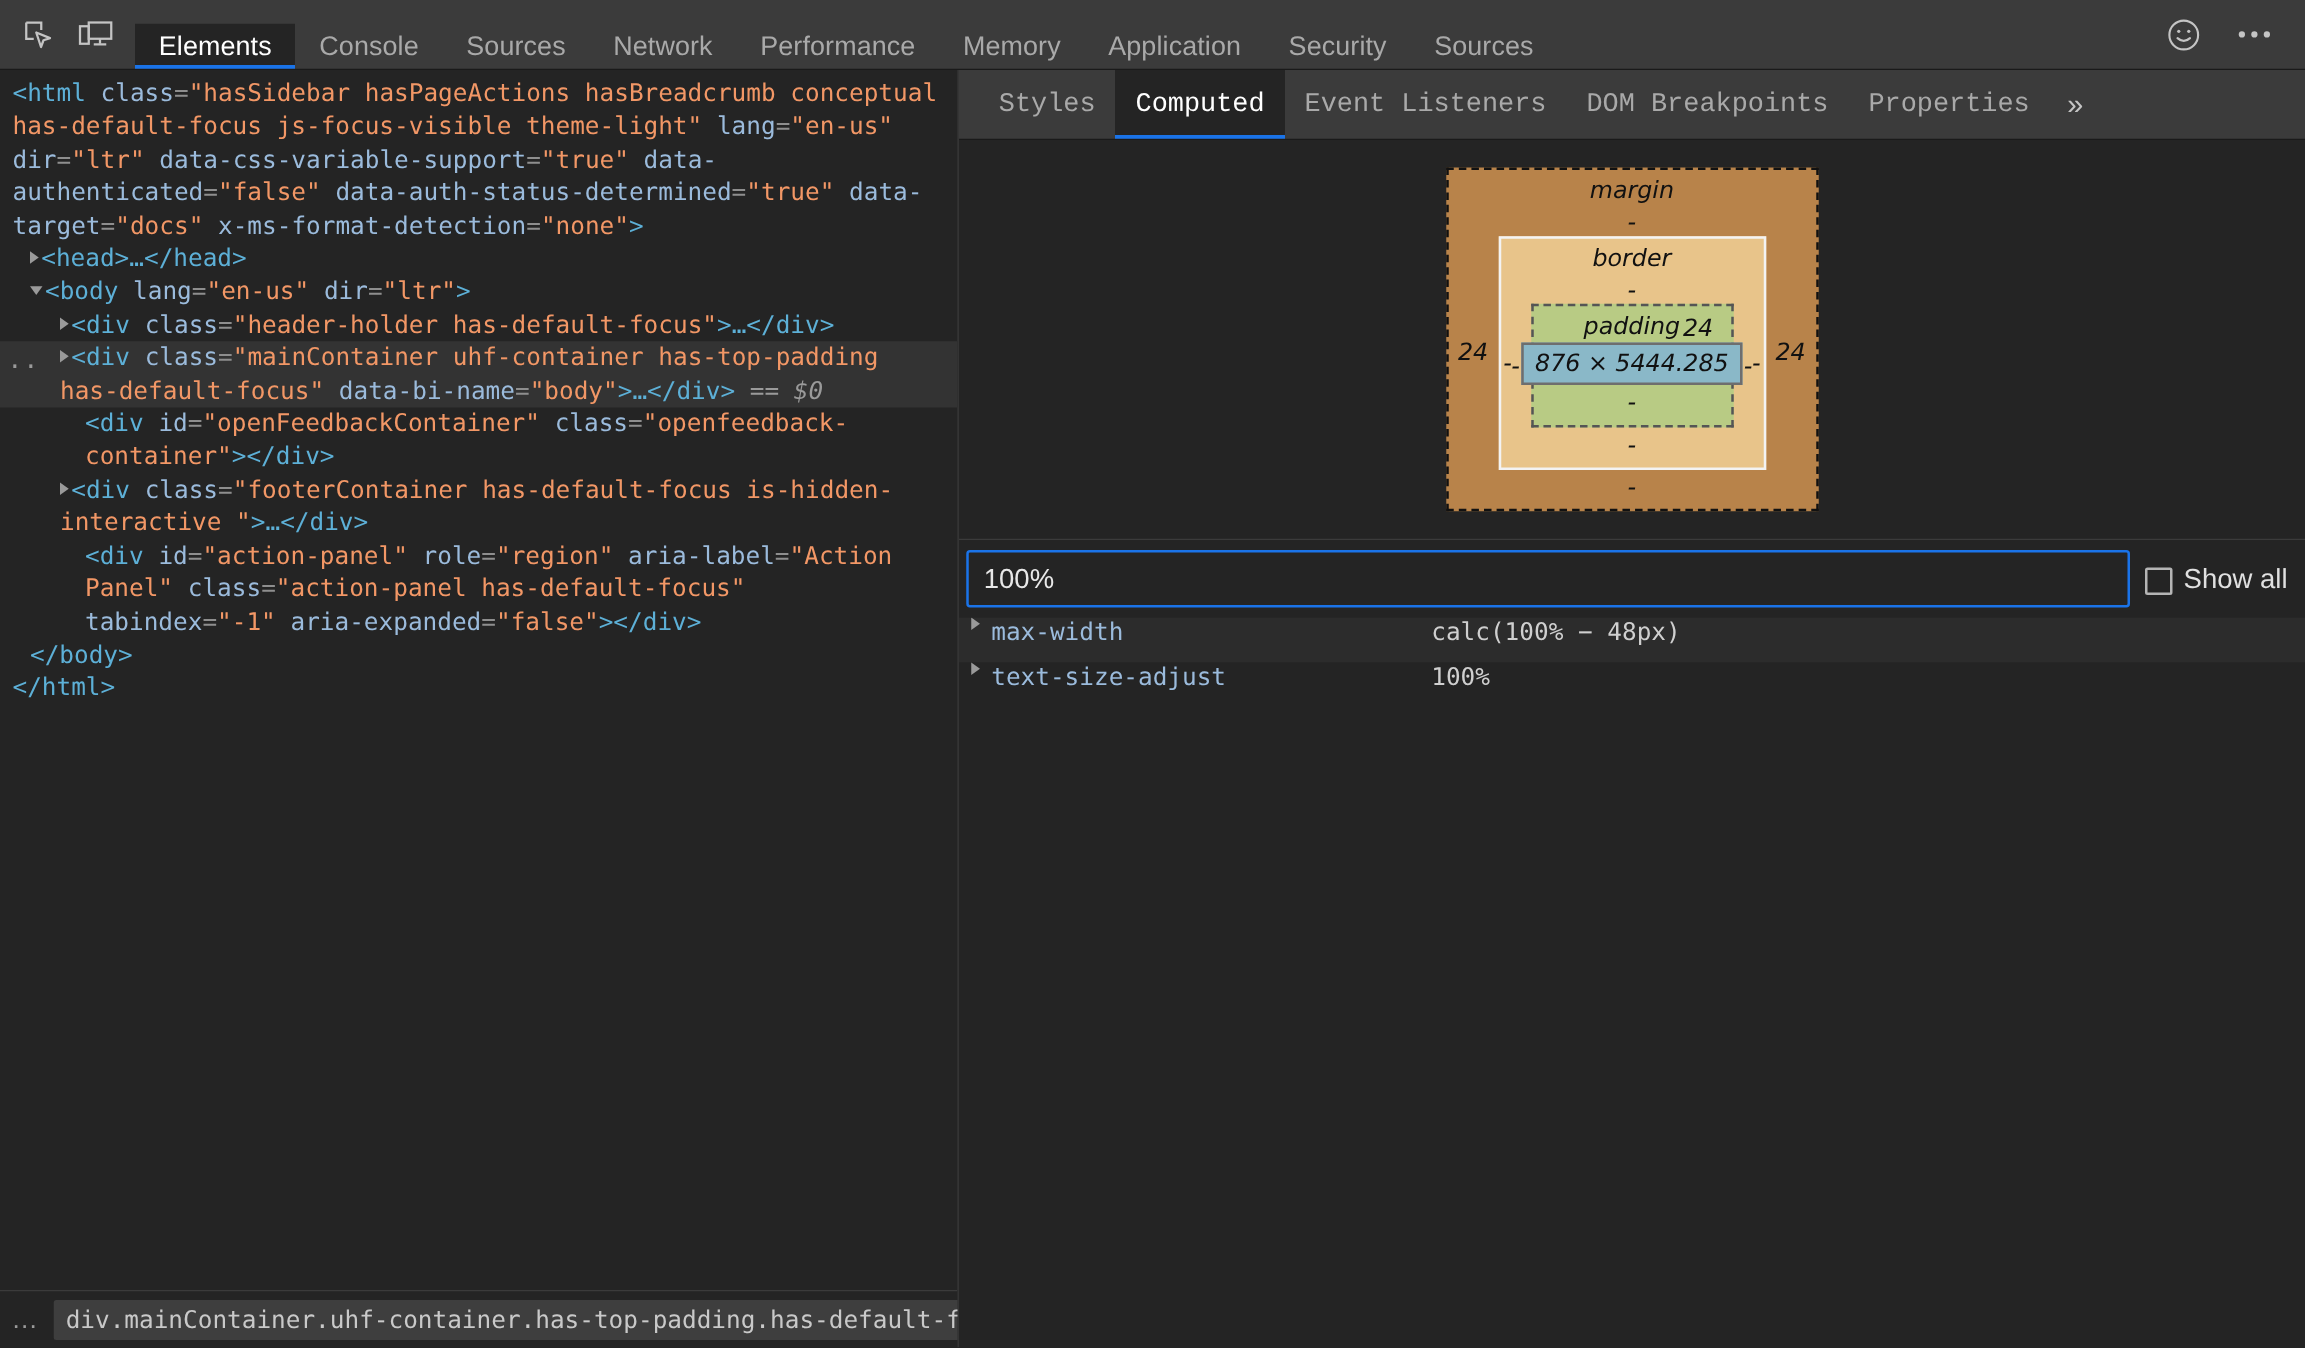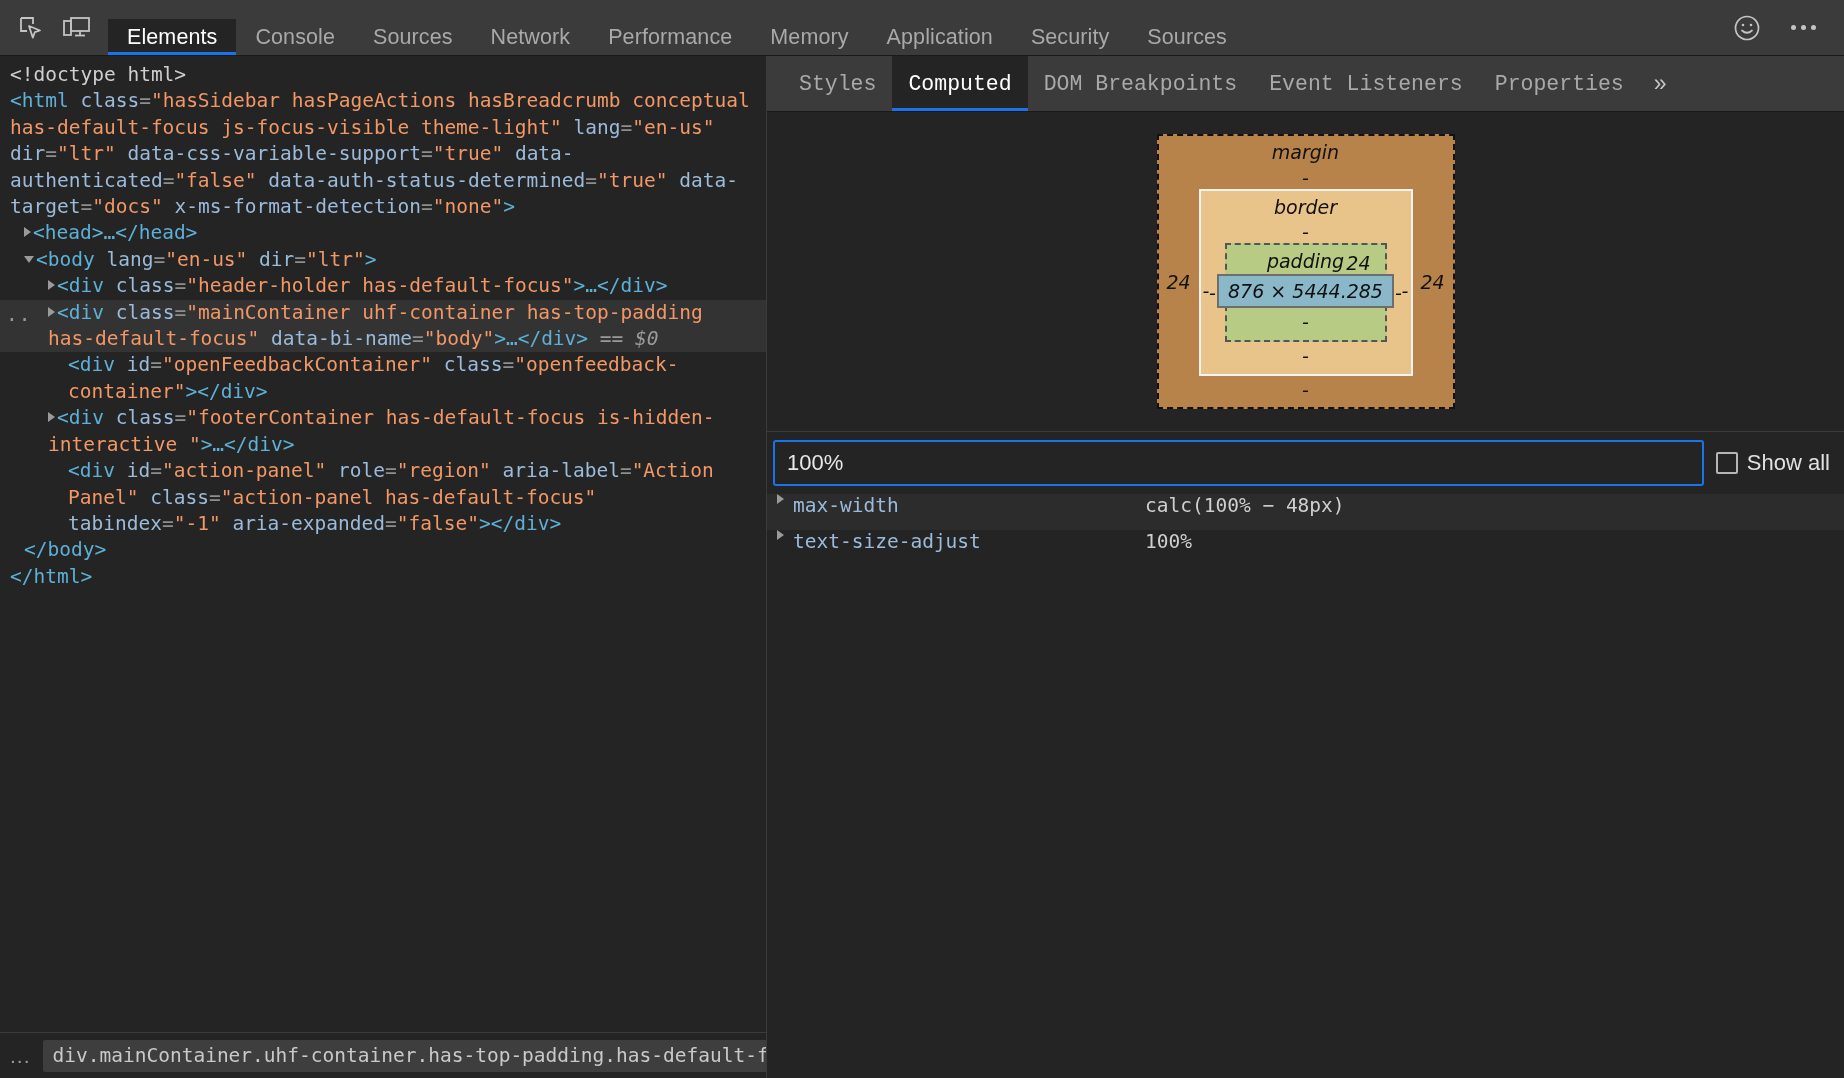--- a/index.html
+++ b/index.html
@@ -316,21 +316,21 @@
     border: 2px solid #1a73e8;
     border-radius: 3px;
     color: #e8e8e8;
     font-size: 22px;
     font-family: "Liberation Sans", sans-serif;
     padding: 0 12px;
     outline: none;
   }
   .showall {
     display: flex;
-    align-items: center;
+    align-items: flex-end;
     gap: 9px;
     cursor: pointer;
     padding-right: 4px;
   }
   .checkbox {
     width: 22px; height: 22px;
     border: 2px solid #b5b5b5;
     border-radius: 2px;
     background: transparent;
     display: block;
@@ -438,23 +438,20 @@
       </div>
     </div>
   </div>
 
   <div class="main">
 
     <div class="dom-pane">
       <div class="dom-scroll">
         <div class="dom-tree">
 
-          <div class="dom-row cont1">
-            <span class="tok-doctype">&lt;!doctype html&gt;</span>
-          </div>
 
           <div class="dom-row cont1">
             <span class="tok-tag">&lt;html</span><span class="tok-punct"> </span><span class="tok-attr">class</span><span class="tok-eq">=</span><span class="tok-val">"hasSidebar hasPageActions hasBreadcrumb conceptual has-default-focus js-focus-visible theme-light"</span><span class="tok-punct"> </span><span class="tok-attr">lang</span><span class="tok-eq">=</span><span class="tok-val">"en-us"</span><span class="tok-punct"> </span><span class="tok-attr">dir</span><span class="tok-eq">=</span><span class="tok-val">"ltr"</span><span class="tok-punct"> </span><span class="tok-attr">data-css-variable-support</span><span class="tok-eq">=</span><span class="tok-val">"true"</span><span class="tok-punct"> </span><span class="tok-attr">data-authenticated</span><span class="tok-eq">=</span><span class="tok-val">"false"</span><span class="tok-punct"> </span><span class="tok-attr">data-auth-status-determined</span><span class="tok-eq">=</span><span class="tok-val">"true"</span><span class="tok-punct"> </span><span class="tok-attr">data-target</span><span class="tok-eq">=</span><span class="tok-val">"docs"</span><span class="tok-punct"> </span><span class="tok-attr">x-ms-format-detection</span><span class="tok-eq">=</span><span class="tok-val">"none"</span><span class="tok-tag">&gt;</span>
           </div>
 
           <div class="dom-row ind1">
             <span class="arrow"></span><span class="tok-tag">&lt;head&gt;…&lt;/head&gt;</span>
           </div>
 
           <div class="dom-row ind1">
@@ -501,24 +498,24 @@
     <div class="side-pane">
 
       <div class="side-tabs">
         <div class="side-tab">
             <span>Styles</span>
           </div>
         <div class="side-tab active">
             <span>Computed</span>
           </div>
         <div class="side-tab">
+            <span>Event Listeners</span>
+          </div>
+        <div class="side-tab">
             <span>DOM Breakpoints</span>
-          </div>
-        <div class="side-tab">
-            <span>Event Listeners</span>
           </div>
         <div class="side-tab">
             <span>Properties</span>
           </div>
         <div class="side-more">
             <span>»</span>
           </div>
       </div>
 
       <div class="boxmodel-region">

